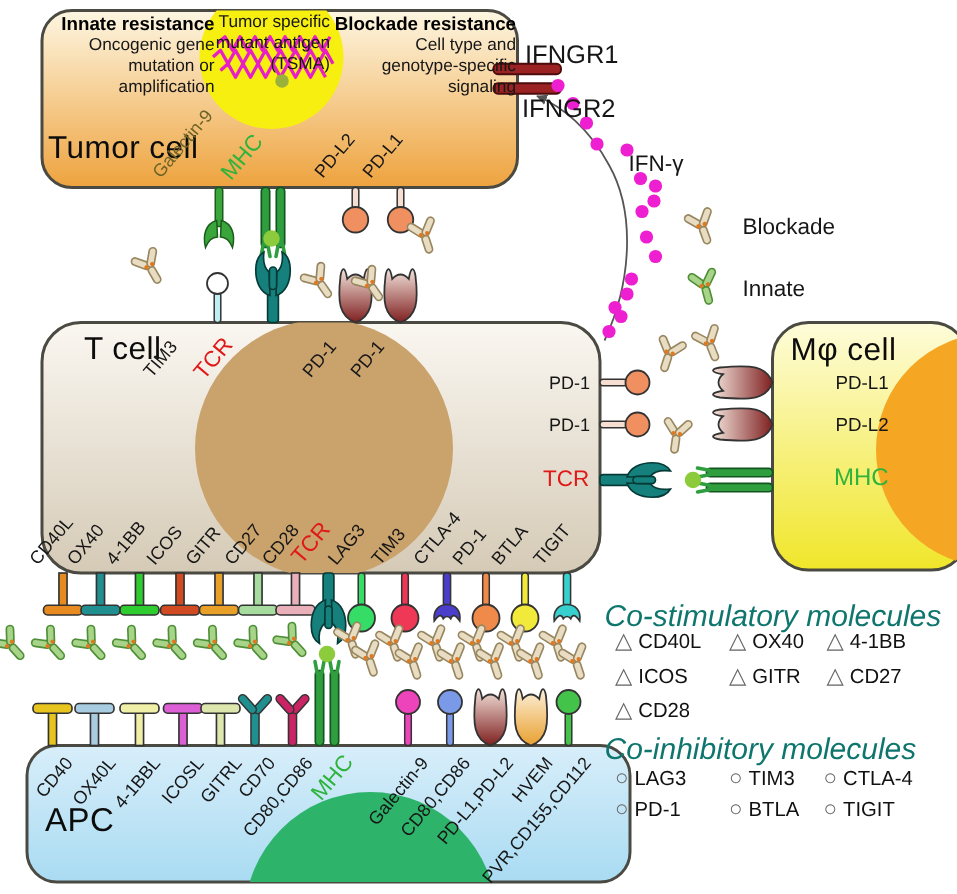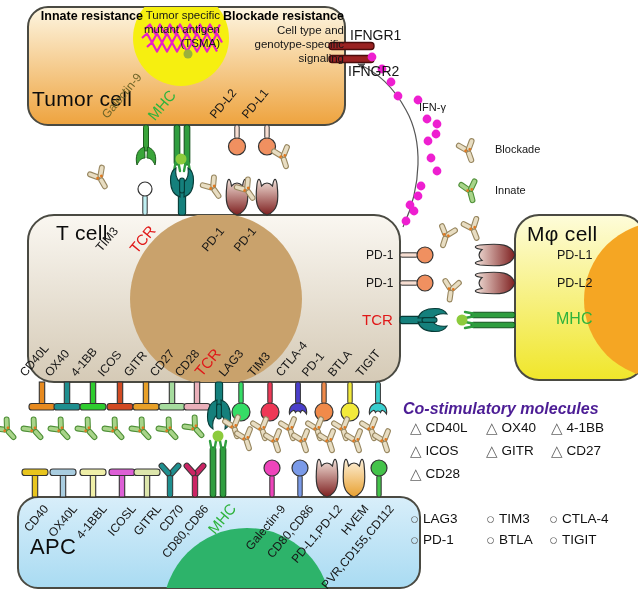--- a/index.html
+++ b/index.html
@@ -10,23 +10,23 @@
   #labels{position:absolute;left:0;top:0;width:638px;height:596px}
   .lab{position:absolute;white-space:pre-line;line-height:1.22;font-size:11.5px;color:#161616}
   .b{font-weight:bold;font-size:12.5px;color:#000}
   .ctr{text-align:right}
   .cellname{font-size:21px;color:#0c0c0c;letter-spacing:.3px}
   .rot{transform:rotate(-50deg);transform-origin:0 100%;font-size:12px;white-space:nowrap}
   .rot2{transform:rotate(-50deg);transform-origin:100% 0;font-size:12px;white-space:nowrap}
   .red{color:#e01818;font-size:15px}
   .green{color:#2eb33c;font-size:15px}
   .olive{color:#6e6428}
-  .sm{font-size:14px}
-  .med{font-size:11px}
-  .ltitle{position:absolute;font-size:16px;font-weight:bold;font-style:italic;color:#4c1d95;white-space:nowrap}
+  .sm{font-size:17px}
+  .med{font-size:15px}
+  .ltitle{position:absolute;font-size:20px;font-weight:normal;font-style:italic;color:#0f766e;white-space:nowrap}
   .lentry{position:absolute;font-size:13.5px;display:flex;align-items:center;gap:4px;white-space:nowrap}
   .sym{font-size:15px;color:#666;line-height:1}
 </style>
 </head>
 <body>
 
 <div id="stage">
   <svg id="art" width="638" height="596">
       <defs>
         <linearGradient id="gTumor" x1="0" y1="0" x2="0" y2="1">
@@ -318,20 +318,23 @@
         <circle cx="188" cy="54" r="4.5" fill="#9ab13c"></circle>
         <circle cx="181" cy="159" r="5.5" fill="#8ccb3c"></circle>
         <circle cx="462" cy="320" r="5.5" fill="#8ccb3c"></circle>
         <circle cx="218" cy="436" r="5.5" fill="#8ccb3c"></circle>
       </g>
     </svg>
 
   <div id="labels">
 
     <div class="lab b ctr" style="left:31px;top:9px;width:112px">Innate resistance</div>
+    <div class="lab ctr" style="left:31px;top:23px;width:112px">Oncogenic gene
+mutation or
+amplification</div>
     <div class="lab ctr" style="left:112px;top:8px;width:108px">Tumor specific
 mutant antigen
 (TSMA)</div>
     <div class="lab b ctr" style="left:222px;top:9px;width:122px">Blockade resistance</div>
     <div class="lab ctr" style="left:222px;top:23px;width:122px">Cell type and
 genotype-specific
 signaling</div>
     <div class="lab cellname" style="left:32px;top:86px">Tumor cell</div>
     <div class="lab sm" style="left:350px;top:27px">IFNGR1</div>
     <div class="lab sm" style="left:348px;top:63px">IFNGR2</div>
@@ -346,20 +349,21 @@
 
     <div class="lab" style="left:366px;top:248px;font-size:12px">PD-1</div>
     <div class="lab" style="left:366px;top:276px;font-size:12px">PD-1</div>
     <div class="lab red" style="left:362px;top:311px">TCR</div>
 
     <div class="lab" style="left:557px;top:248px;font-size:12.5px">PD-L1</div>
     <div class="lab" style="left:557px;top:276px;font-size:12.5px">PD-L2</div>
     <div class="lab green" style="left:556px;top:309px;font-size:16px">MHC</div>
 
     <div class="ltitle" style="left:403px;top:400px">Co-stimulatory molecules</div>
+    <div class="ltitle" style="left:403px;top:489px">Co-inhibitory molecules</div>
   <div class="lab rot olive" style="left: 110px; bottom: 474px;">Galectin-9</div>
       <div class="lab rot green" style="left: 158px; bottom: 472px;">MHC</div>
       <div class="lab rot " style="left: 218px; bottom: 474px;">PD-L2</div>
       <div class="lab rot " style="left: 250px; bottom: 474px;">PD-L1</div>
       <div class="lab rot " style="left: 104px; bottom: 341px;">TIM3</div>
       <div class="lab rot red" style="left: 140px; bottom: 339px;">TCR</div>
       <div class="lab rot " style="left: 210px; bottom: 341px;">PD-1</div>
       <div class="lab rot " style="left: 242px; bottom: 341px;">PD-1</div>
       <div class="lab rot " style="left: 28px; bottom: 216px;">CD40L</div>
       <div class="lab rot " style="left: 53px; bottom: 216px;">OX40</div>

